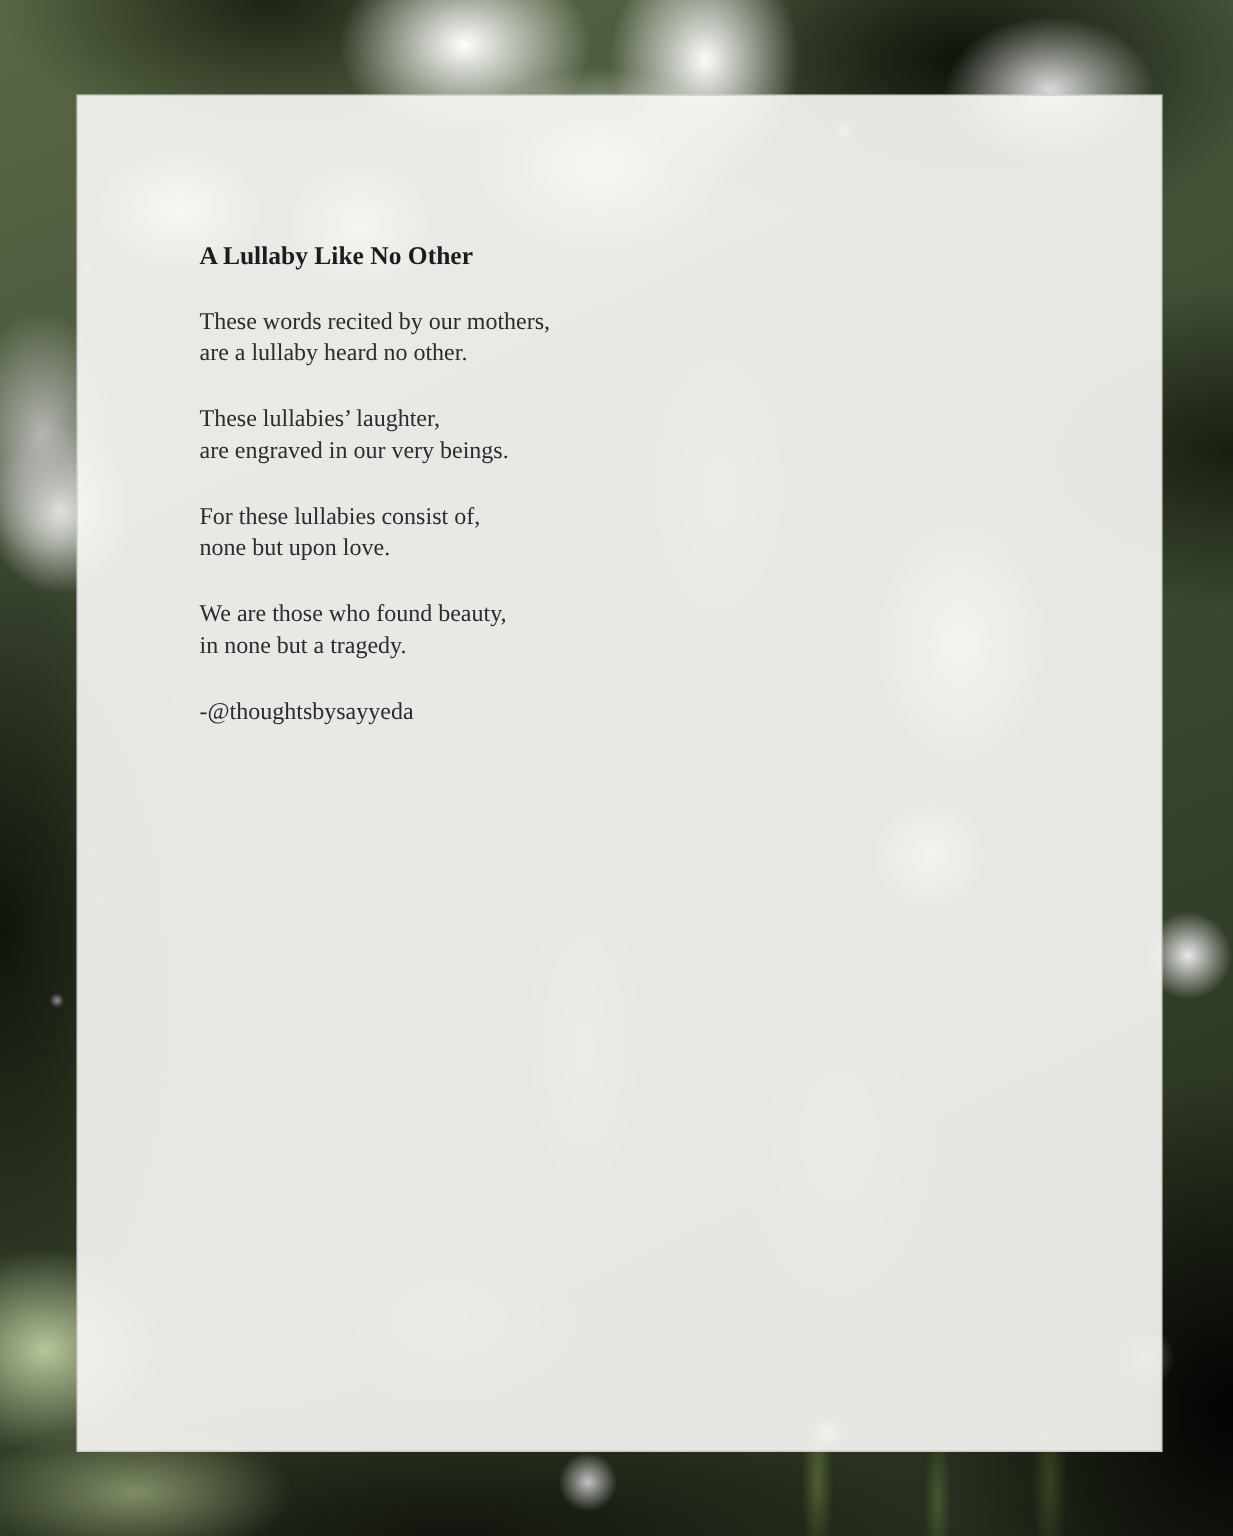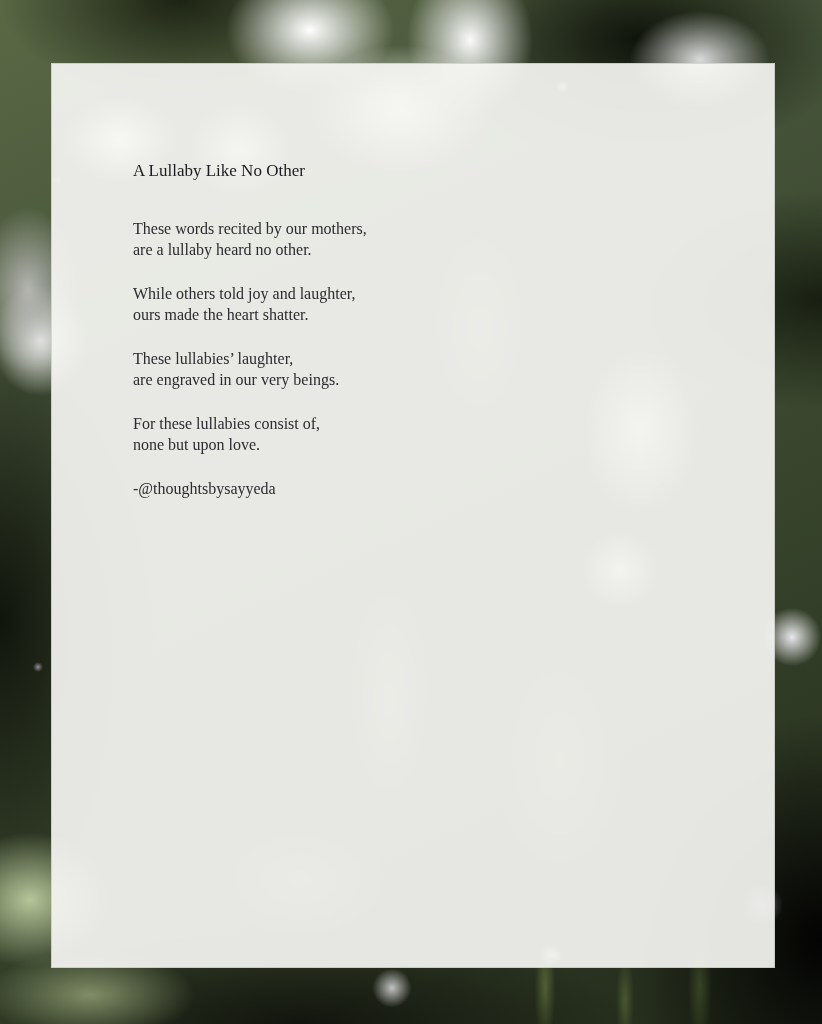--- a/index.html
+++ b/index.html
@@ -77,38 +77,38 @@
     position: absolute;
     left: 81px;
     top: 96px;
     width: 560px;
     color: var(--text, #2b2b30);
     font-size: 16px;
     line-height: 21.5px;
   }
   .poem h1 {
     font-size: 17px;
-    font-weight: 400;
+    font-weight: 700;
     color: var(--title, #1c1c20);
-    margin: 0 0 36px 0;
+    margin: 0 0 22px 0;
     line-height: 21.5px;
   }
   .stanza { margin: 0 0 22px 0; }
   .signature { }
 </style>
 </head>
 <body>
 
 <div class="canvas">
   <div class="photo"></div>
   <div class="panel">
     <div class="poem">
       <h1>A Lullaby Like No Other</h1>
       <div>
           <p class="stanza"><span>These words recited by our mothers,</span><br><span>are a lullaby heard no other.</span></p>
-          <p class="stanza"><span>While others told joy and laughter,</span><br><span>ours made the heart shatter.</span></p>
           <p class="stanza"><span>These lullabies’ laughter,</span><br><span>are engraved in our very beings.</span></p>
           <p class="stanza"><span>For these lullabies consist of,</span><br><span>none but upon love.</span></p>
+          <p class="stanza"><span>We are those who found beauty,</span><br><span>in none but a tragedy.</span></p>
         </div>
       <p class="signature">-@thoughtsbysayyeda</p>
     </div>
   </div>
 </div>
 
 </body></html>

